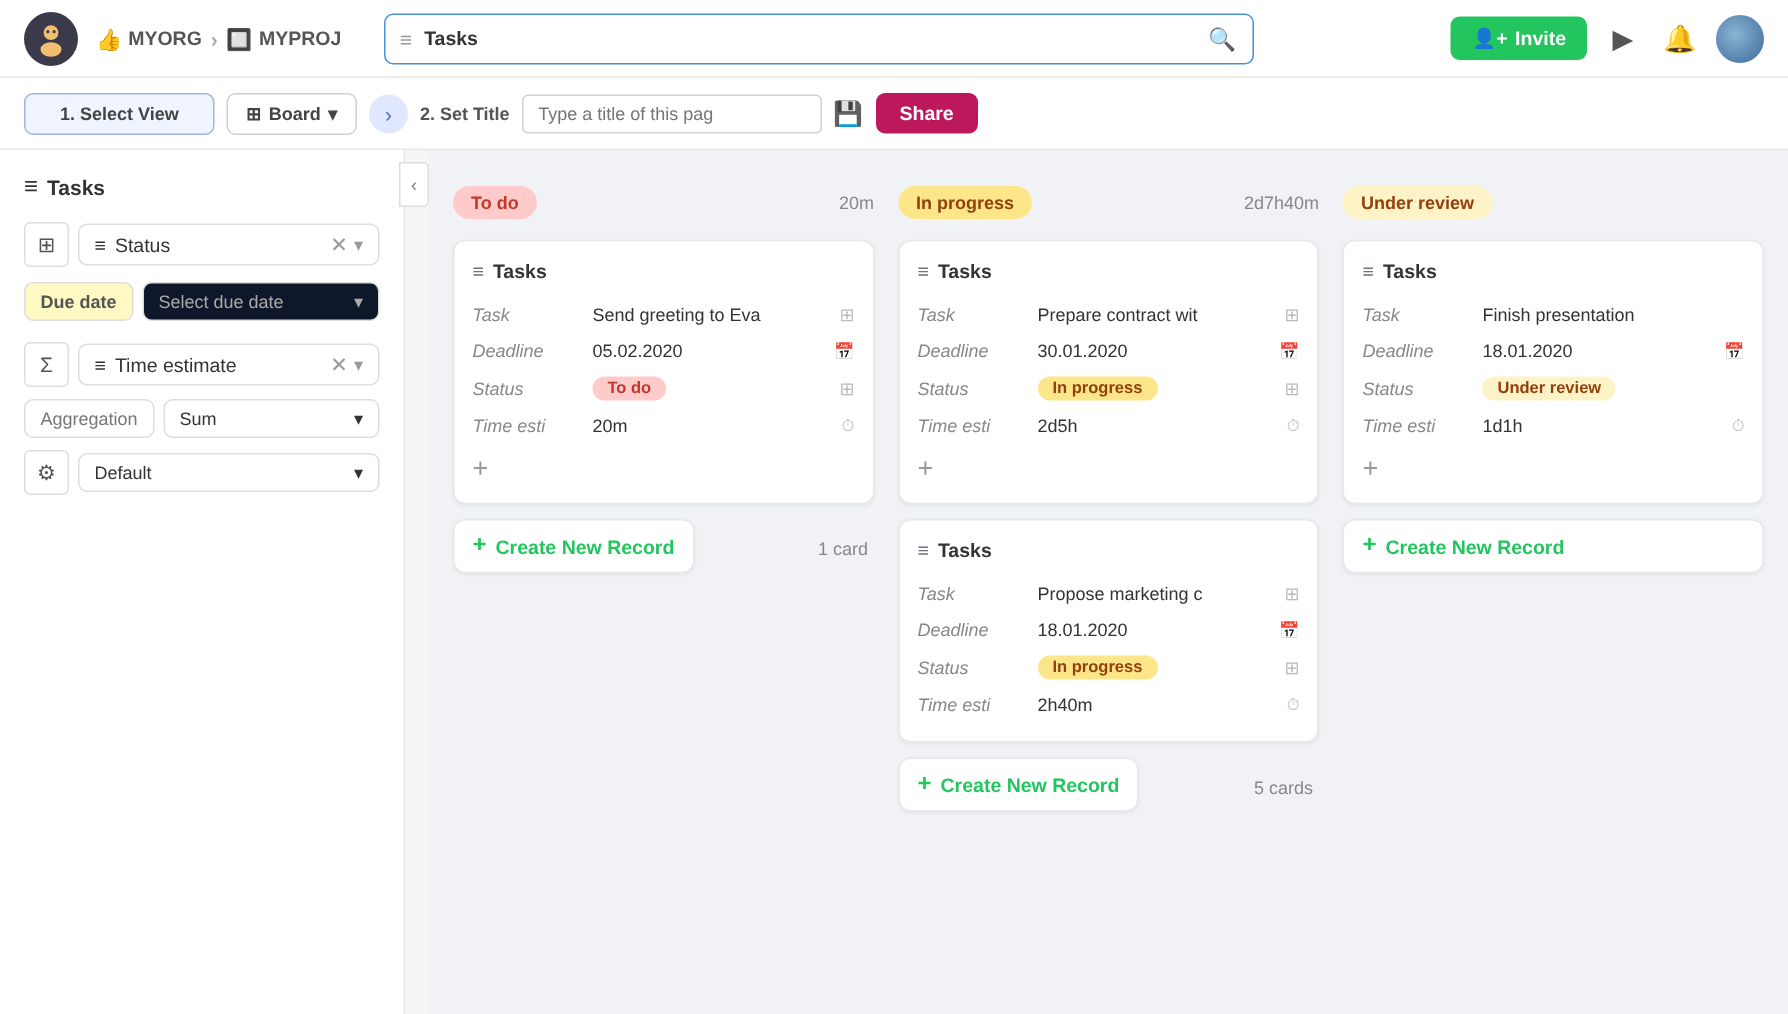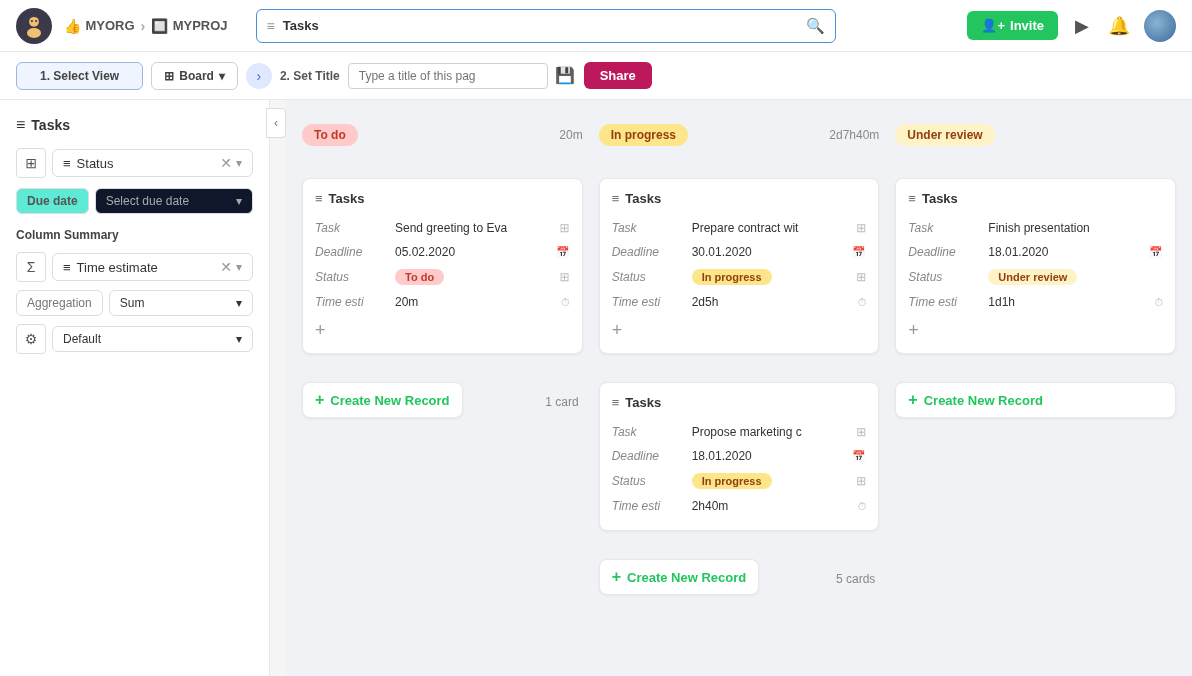--- a/index.html
+++ b/index.html
@@ -80,21 +80,21 @@
     .field-tag {
       flex: 1; display: flex; align-items: center; justify-content: space-between;
       border: 1px solid #ddd; border-radius: 6px; padding: 5px 10px; background: #fff;
       font-size: 13px; color: #333;
     }
     .field-tag-inner { display: flex; align-items: center; gap: 6px; }
     .field-tag-actions { display: flex; align-items: center; gap: 4px; }
     .close-btn { color: #999; cursor: pointer; font-size: 14px; }
     .chevron-btn { color: #999; cursor: pointer; font-size: 12px; }
     .date-row { display: flex; align-items: center; gap: 6px; margin-bottom: 14px; }
-    .date-label { font-size: 12px; font-weight: 600; color: #555; border: 1px solid #ddd; border-radius: 6px; padding: 5px 10px; background: #5eead4; }
+    .date-label { font-size: 12px; font-weight: 600; color: #555; border: 1px solid #ddd; border-radius: 6px; padding: 5px 10px; background: #fef9c3; }
     .date-input { flex: 1; border: 1px solid #ddd; border-radius: 6px; padding: 5px 10px; font-size: 12px; color: #aaa; background: #0f172a; display: flex; align-items: center; justify-content: space-between; }
     .section-title { font-size: 12px; font-weight: 700; color: #444; margin-bottom: 10px; }
     .summary-row { display: flex; align-items: center; gap: 6px; margin-bottom: 8px; }
     .sigma-btn { border: 1px solid #ddd; border-radius: 4px; width: 30px; height: 30px; background: #fff; display: flex; align-items: center; justify-content: center; font-size: 14px; color: #555; }
     .agg-row { display: flex; align-items: center; gap: 6px; margin-bottom: 8px; }
     .agg-label { font-size: 12px; color: #777; border: 1px solid #ddd; border-radius: 6px; padding: 5px 10px; background: #fff; }
     .agg-select { flex: 1; border: 1px solid #ddd; border-radius: 6px; padding: 5px 10px; font-size: 12px; background: #fff; display: flex; align-items: center; justify-content: space-between; }
     .default-row { display: flex; align-items: center; gap: 6px; margin-top: 4px; }
     .gear-btn { border: 1px solid #ddd; border-radius: 4px; width: 30px; height: 30px; background: #fff; display: flex; align-items: center; justify-content: center; font-size: 14px; color: #555; }
     .default-select { flex: 1; border: 1px solid #ddd; border-radius: 6px; padding: 5px 10px; font-size: 12px; background: #fff; display: flex; align-items: center; justify-content: space-between; }
@@ -104,21 +104,21 @@
       position: absolute; left: 258px; top: 160px; z-index: 10;
       width: 20px; height: 30px; background: #fff; border: 1px solid #ddd;
       border-radius: 0 4px 4px 0; cursor: pointer; display: flex; align-items: center; justify-content: center;
       font-size: 12px; color: #777;
     }
 
     
     .board-area { flex: 1; overflow-x: auto; overflow-y: hidden; padding: 16px; display: flex; gap: 16px; align-items: flex-start; background: #f0f2f5; position: relative; }
 
     
-    .board-column { width: 300px; min-width: 280px; display: flex; flex-direction: column; gap: 28px; }
+    .board-column { width: 300px; min-width: 280px; display: flex; flex-direction: column; gap: 10px; }
     .column-header { display: flex; align-items: center; justify-content: space-between; padding: 8px 0 4px 0; }
     .col-badge { padding: 4px 12px; border-radius: 16px; font-size: 12px; font-weight: 600; }
     .badge-todo { background: #fecaca; color: #c0392b; }
     .badge-inprogress { background: #fde68a; color: #92400e; }
     .badge-underreview { background: #fef3c7; color: #92400e; }
     .col-time { font-size: 12px; color: #888; }
 
     
     .card { background: #fff; border-radius: 8px; border: 1px solid #e8e8e8; padding: 12px; box-shadow: 0 1px 3px rgba(0,0,0,0.06); }
     .card-header { display: flex; align-items: center; gap: 6px; font-weight: 600; font-size: 13px; margin-bottom: 10px; color: #333; }
@@ -227,21 +227,20 @@
     </div>
 
     <div class="date-row">
       <div class="date-label">Due date</div>
       <div class="date-input">
         <span>Select due date</span>
         <span>▾</span>
       </div>
     </div>
 
-    <div class="section-title">Column Summary</div>
 
     <div class="summary-row">
       <div class="sigma-btn">Σ</div>
       <div class="field-tag">
         <div class="field-tag-inner">
           <span>≡</span>
           <span>Time estimate</span>
         </div>
         <div class="field-tag-actions">
           <span class="close-btn">✕</span>

